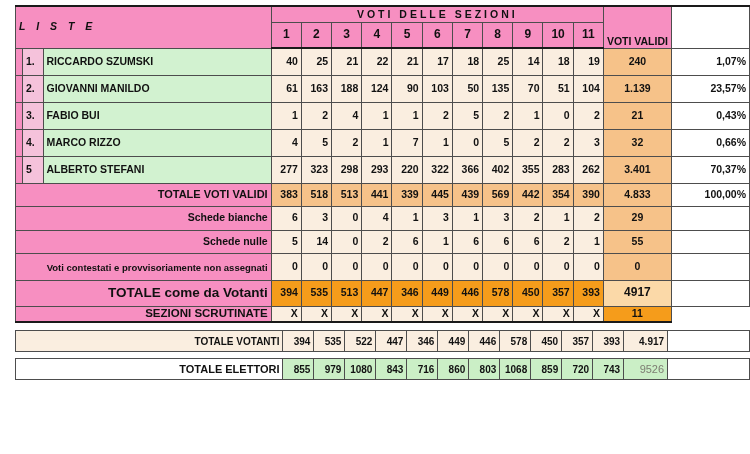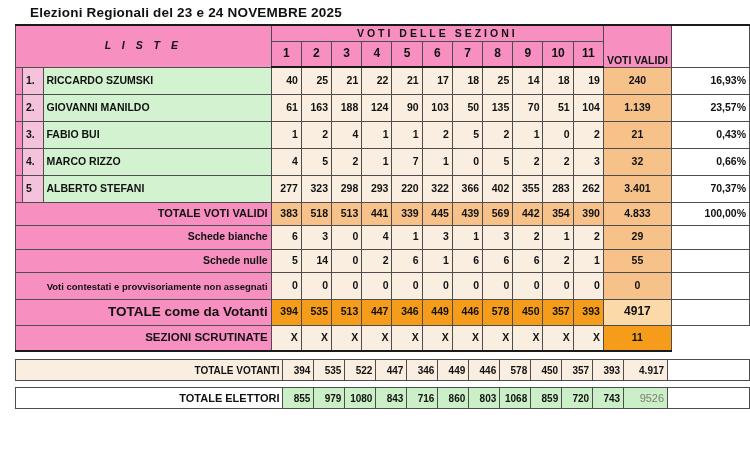--- a/index.html
+++ b/index.html
@@ -20,21 +20,21 @@
     font-weight:bold;font-size:10.5px;line-height:1.1;
     padding:0 3px;overflow:hidden;white-space:nowrap;
   }
   
   col.c-strip{width:7px;} col.c-num{width:21px;} col.c-name{width:240px;}
   col.c-sec{width:31px;} col.c-vv{width:44px;} col.c-pct{width:82px;}
 
   
   tr.h1 td{border-top:2px solid var(--heavy);}
   td.liste{background:var(--pink);font-style:italic;font-size:13px;letter-spacing:4px;
-           text-align:center;border-left:2px solid var(--heavy);border-bottom:2px solid var(--heavy);}
+           text-align:left;border-left:2px solid var(--heavy);border-bottom:2px solid var(--heavy);}
   td.sez{background:var(--pink);font-size:9px;letter-spacing:3px;text-align:center;height:15px;}
   td.vvh{background:var(--pink);font-size:7px;text-align:center;vertical-align:bottom;
          padding-bottom:5px;border-right:2px solid var(--heavy);border-bottom:2px solid var(--heavy);
          border-left:2px solid var(--heavy);}
   tr.h2 td{height:24px;font-size:12px;text-align:center;background:var(--pink);
            border-bottom:2px solid var(--heavy);}
 
   
   tr.list-row{height:27px;}
   td.strip{background:var(--pink);border-left:2px solid var(--heavy);padding:0;}
@@ -51,41 +51,40 @@
   td.lab{background:var(--pink);text-align:right;padding-right:5px;border-left:2px solid var(--heavy);
          border-right:2px solid var(--heavy);font-size:11px;}
   tr.r-totale-voti-validi{height:23px;} tr.r-totale-voti-validi td.lab{font-size:11px;}
   tr.r-totale-voti-validi td.vote{background:var(--tan);}
   tr.r-schede-bianche{height:24px;} tr.r-schede-nulle{height:23px;}
   tr.r-voti-contestati{height:27px;}
   tr.r-voti-contestati td.lab{font-size:9.5px;white-space:normal;line-height:1.15;padding-top:4px;}
   tr.r-totale-votanti{height:26px;} tr.r-totale-votanti td.lab{font-size:13.5px;}
   tr.r-totale-votanti td.vote{background:var(--orange);}
   tr.r-totale-votanti td.vvv{background:var(--peach);font-size:12px;}
-  tr.r-sezioni-scrutinate{height:26px;} tr.r-sezioni-scrutinate td.lab{font-size:11.5px;}
+  tr.r-sezioni-scrutinate{height:16px;} tr.r-sezioni-scrutinate td.lab{font-size:11.5px;}
   tr.r-sezioni-scrutinate td.vvv{background:var(--orange);}
   tr.r-sezioni-scrutinate td{border-bottom:2px solid var(--heavy);}
   tr.r-sezioni-scrutinate td.pct{border:none;}
 
   
   table.foot{margin-top:7px;}
   table.foot td{height:20px;font-size:10px;}
   td.flab{background:var(--linen);text-align:right;padding-right:5px;font-size:10.5px;}
   td.fvote{background:var(--linen);text-align:right;}
   td.ftot{background:var(--linen);text-align:right;}
   table.elettori{margin-top:6px;}
   table.elettori td.flab{background:#fff;font-size:11px;}
   table.elettori td.fvote{background:var(--paleGreen);}
   table.elettori td.ftot{background:var(--paleGreen);font-weight:normal;color:var(--grayText);font-size:11px;}
 </style>
 </head>
 <body>
 
 <div class="hdr">
-  <div class="title">Elezioni Regionali del 23 e 24 NOVEMBRE 2025</div>
 </div>
 
 <table class="main">
   <colgroup>
     <col class="c-strip">
       <col class="c-num">
       <col class="c-name">
     <col class="c-sec">
       <col class="c-sec">
       <col class="c-sec">
@@ -131,21 +130,21 @@
         <td class="vote">21</td>
         <td class="vote">22</td>
         <td class="vote">21</td>
         <td class="vote">17</td>
         <td class="vote">18</td>
         <td class="vote">25</td>
         <td class="vote">14</td>
         <td class="vote">18</td>
         <td class="vote">19</td>
         <td class="vvv">240</td>
-        <td class="pct">16,93%</td>
+        <td class="pct">1,07%</td>
       </tr>
       <tr class="list-row">
         <td class="strip"></td>
         <td class="numc">2.</td>
         <td class="namec">GIOVANNI MANILDO</td>
         <td class="vote">61</td>
         <td class="vote">163</td>
         <td class="vote">188</td>
         <td class="vote">124</td>
         <td class="vote">90</td>

